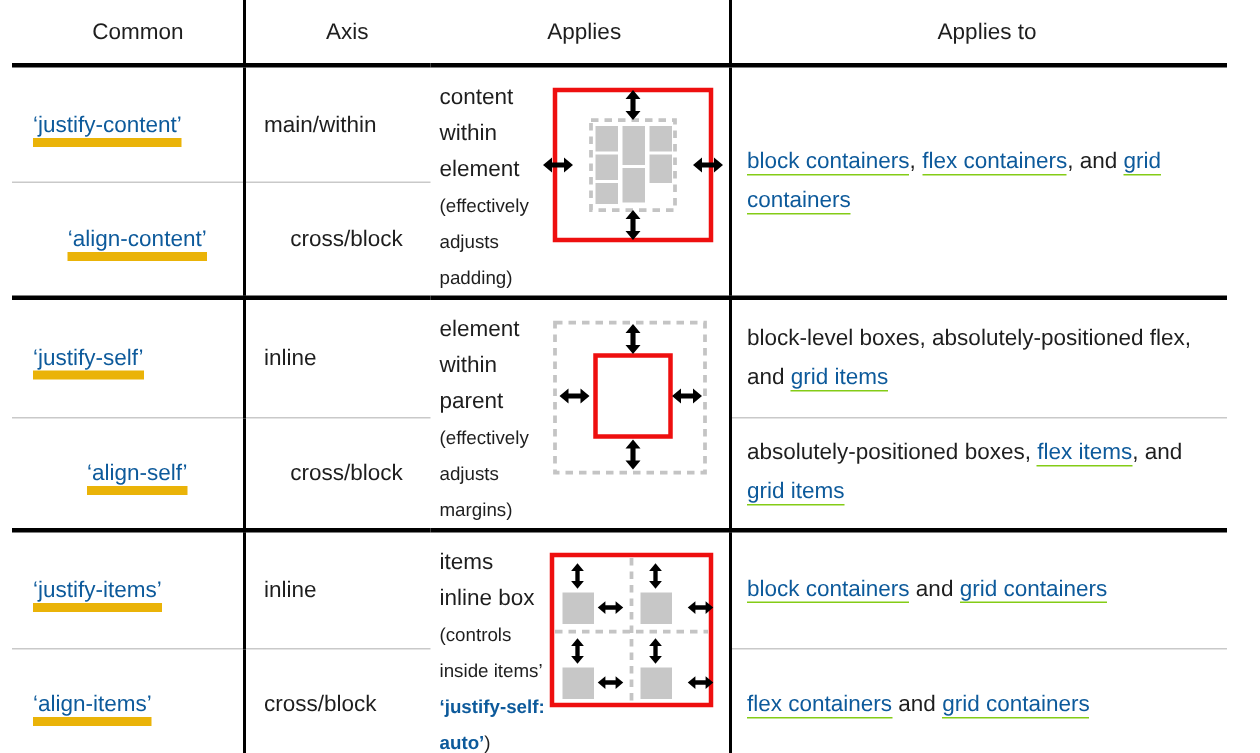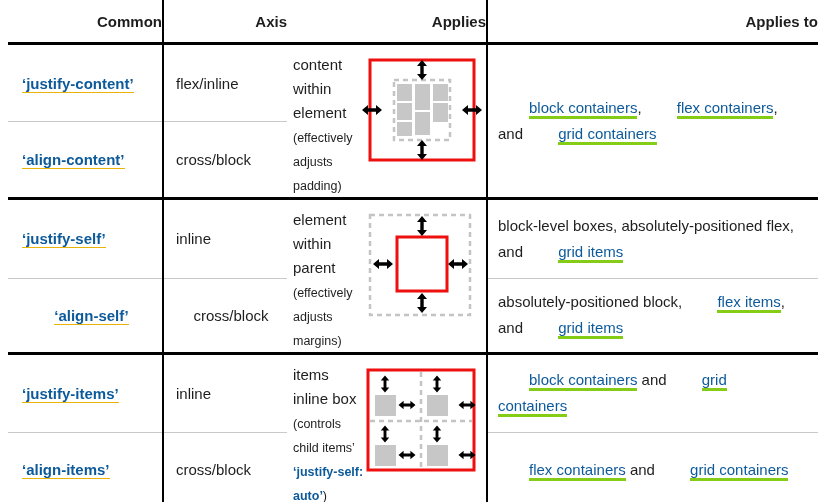--- a/index.html
+++ b/index.html
@@ -15,60 +15,59 @@
     table-layout:fixed;
     margin-left:8px;
     width:810px;
   }
   col.c-common{width:155px;}
   col.c-axis{width:124px;}
   col.c-aligns{width:200px;}
   col.c-applies{width:331px;}
 
   thead th{
-    text-align:right;
+    text-align:center;
     font-size:15px;
-    font-weight:bold;
+    font-weight:normal;
     padding:13px 0 12px 14px;
     border-bottom:3px solid #000;
     color:var(--text,#1e1e1e);
   }
   thead th.h-axis{padding-left:12px;}
   thead th.h-aligns{padding-left:6px;}
   thead th.h-applies{padding-left:10px;}
 
   .vline-r{border-right:2px solid #000;}
 
   tbody{border-top:3px solid #000;}
   td{font-size:15px; vertical-align:middle;}
 
   td.prop{padding-left:14px;}
   td.axis{padding-left:12px;}
 
   tbody.g1 tr.r1 td.hcell{height:70px;}
-  tbody.g1 tr.r2 td.hcell{height:69px;}
+  tbody.g1 tr.r2 td.hcell{height:69px;text-align:center;}
   tbody.g2 tr.r1 td.hcell{height:75px;}
   tbody.g2 tr.r2 td.hcell{height:71px;text-align:center;}
   tbody.g3 tr.r1 td.hcell{height:72px;}
   tbody.g3 tr.r2 td.hcell{height:70px;}
 
   .div-b{border-bottom:1px solid var(--divider,#c9c9c9);}
 
   .proplink{
-    font-weight:bold;
+    font-weight:normal;
     color:var(--link,#0d5a9b);
     text-decoration:none;
-    border-bottom:1px solid #eab308;
+    border-bottom:6px solid #eab308;
     cursor:pointer;
   }
   .lnk{
     color:var(--link,#0d5a9b);
-    border-bottom:3px solid #84cc16;
+    border-bottom:1px solid #84cc16;
     cursor:pointer;
-    margin-left:31px;
   }
 
   td.aligns{
     vertical-align:top;
     padding:8px 0 0 6px;
     line-height:24px;
   }
   td.aligns .big{font-size:15px;}
   td.aligns .small{font-size:12.5px; line-height:17px;}
   td.aligns .ref{color:var(--link,#0d5a9b);font-weight:bold;}
@@ -112,21 +111,21 @@
       <th class="h-aligns vline-r">Applies</th>
       <th class="h-applies">Applies to</th>
     </tr>
   </thead>
 
   <tbody class="g1">
     <tr class="r1">
       <td class="prop hcell div-b vline-r">
         <span class="proplink">‘justify-content’</span>
       </td>
-      <td class="axis hcell div-b">flex/inline</td>
+      <td class="axis hcell div-b">main/within</td>
       <td class="aligns vline-r" rowspan="2">
         <svg class="diagram" width="112" height="104" viewBox="0 0 112 104">
           <rect class="redbox" x="4" y="2" width="104" height="100"></rect>
           <rect class="dashedbox" x="28" y="22" width="56" height="60"></rect>
           <g>
             <rect class="blk" x="31" y="26" width="15" height="17"></rect>
             <rect class="blk" x="31" y="45" width="15" height="17"></rect>
             <rect class="blk" x="31" y="64" width="15" height="14"></rect>
             <rect class="blk" x="49" y="26" width="15" height="26"></rect>
             <rect class="blk" x="49" y="54" width="15" height="23"></rect>
@@ -169,21 +168,21 @@
         <span class="big">element within parent</span>
         <span class="small"><span>(effectively adjusts margins)</span><span class="ref"></span><span></span></span>
       </td>
       <td class="applies div-b"><span>block-level boxes, absolutely-positioned flex, and </span><span class="lnk">grid items</span></td>
     </tr>
     <tr class="r2">
       <td class="prop hcell vline-r">
         <span class="proplink">‘align-self’</span>
       </td>
       <td class="axis hcell">cross/block</td>
-      <td class="applies"><span>absolutely-positioned block, </span><span class="lnk">flex items</span><span>, and </span><span class="lnk">grid items</span></td>
+      <td class="applies"><span>absolutely-positioned boxes, </span><span class="lnk">flex items</span><span>, and </span><span class="lnk">grid items</span></td>
     </tr>
   </tbody>
 
   <tbody class="g3">
     <tr class="r1">
       <td class="prop hcell div-b vline-r">
         <span class="proplink">‘justify-items’</span>
       </td>
       <td class="axis hcell div-b">inline</td>
       <td class="aligns vline-r" rowspan="2">
@@ -200,21 +199,21 @@
           <use href="#da" class="arrow" transform="translate(19,16) scale(0.85)"></use>
           <use href="#da" class="arrow" transform="translate(71,16) scale(0.85)"></use>
           <use href="#da" class="arrow" transform="translate(19,66) scale(0.85)"></use>
           <use href="#da" class="arrow" transform="translate(71,66) scale(0.85)"></use>
           <use href="#da" class="arrow" transform="translate(41,37) rotate(90) scale(0.85)"></use>
           <use href="#da" class="arrow" transform="translate(101,37) rotate(90) scale(0.85)"></use>
           <use href="#da" class="arrow" transform="translate(41,87) rotate(90) scale(0.85)"></use>
           <use href="#da" class="arrow" transform="translate(101,87) rotate(90) scale(0.85)"></use>
         </svg>
         <span class="big">items inline box</span>
-        <span class="small"><span>(controls child items’ </span><span class="ref">‘justify-self: auto’</span><span>)</span></span>
+        <span class="small"><span>(controls inside items’ </span><span class="ref">‘justify-self: auto’</span><span>)</span></span>
       </td>
       <td class="applies div-b"><span class="lnk">block containers</span><span> and </span><span class="lnk">grid containers</span></td>
     </tr>
     <tr class="r2">
       <td class="prop hcell vline-r">
         <span class="proplink">‘align-items’</span>
       </td>
       <td class="axis hcell">cross/block</td>
       <td class="applies"><span class="lnk">flex containers</span><span> and </span><span class="lnk">grid containers</span></td>
     </tr>

